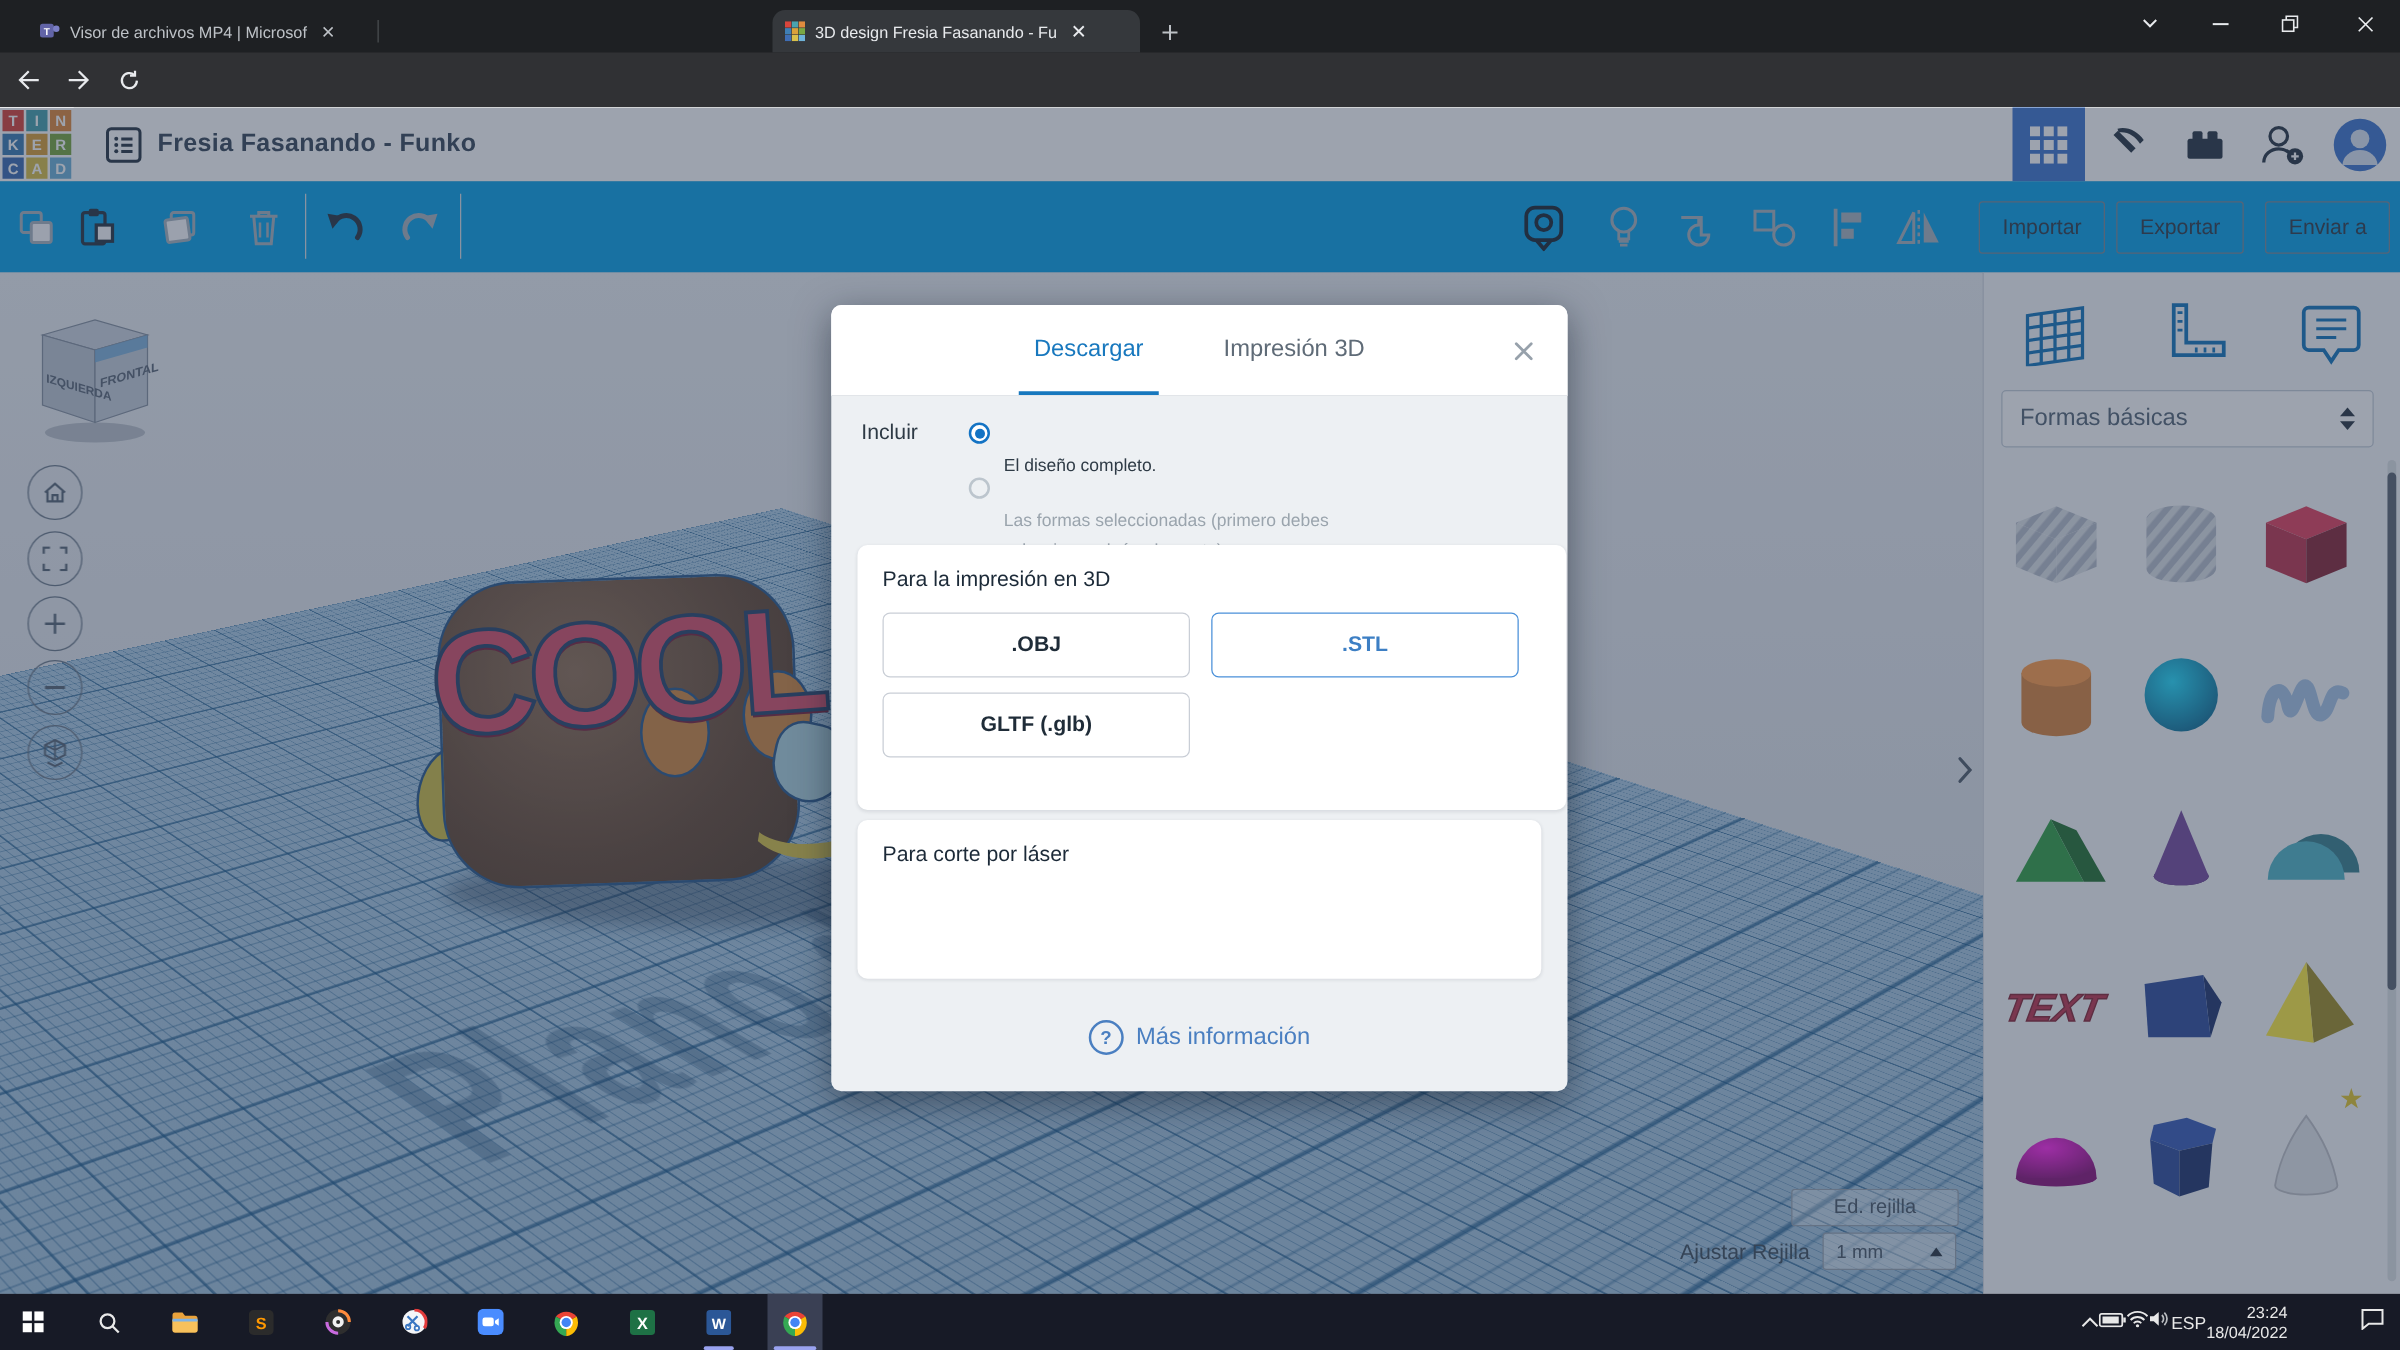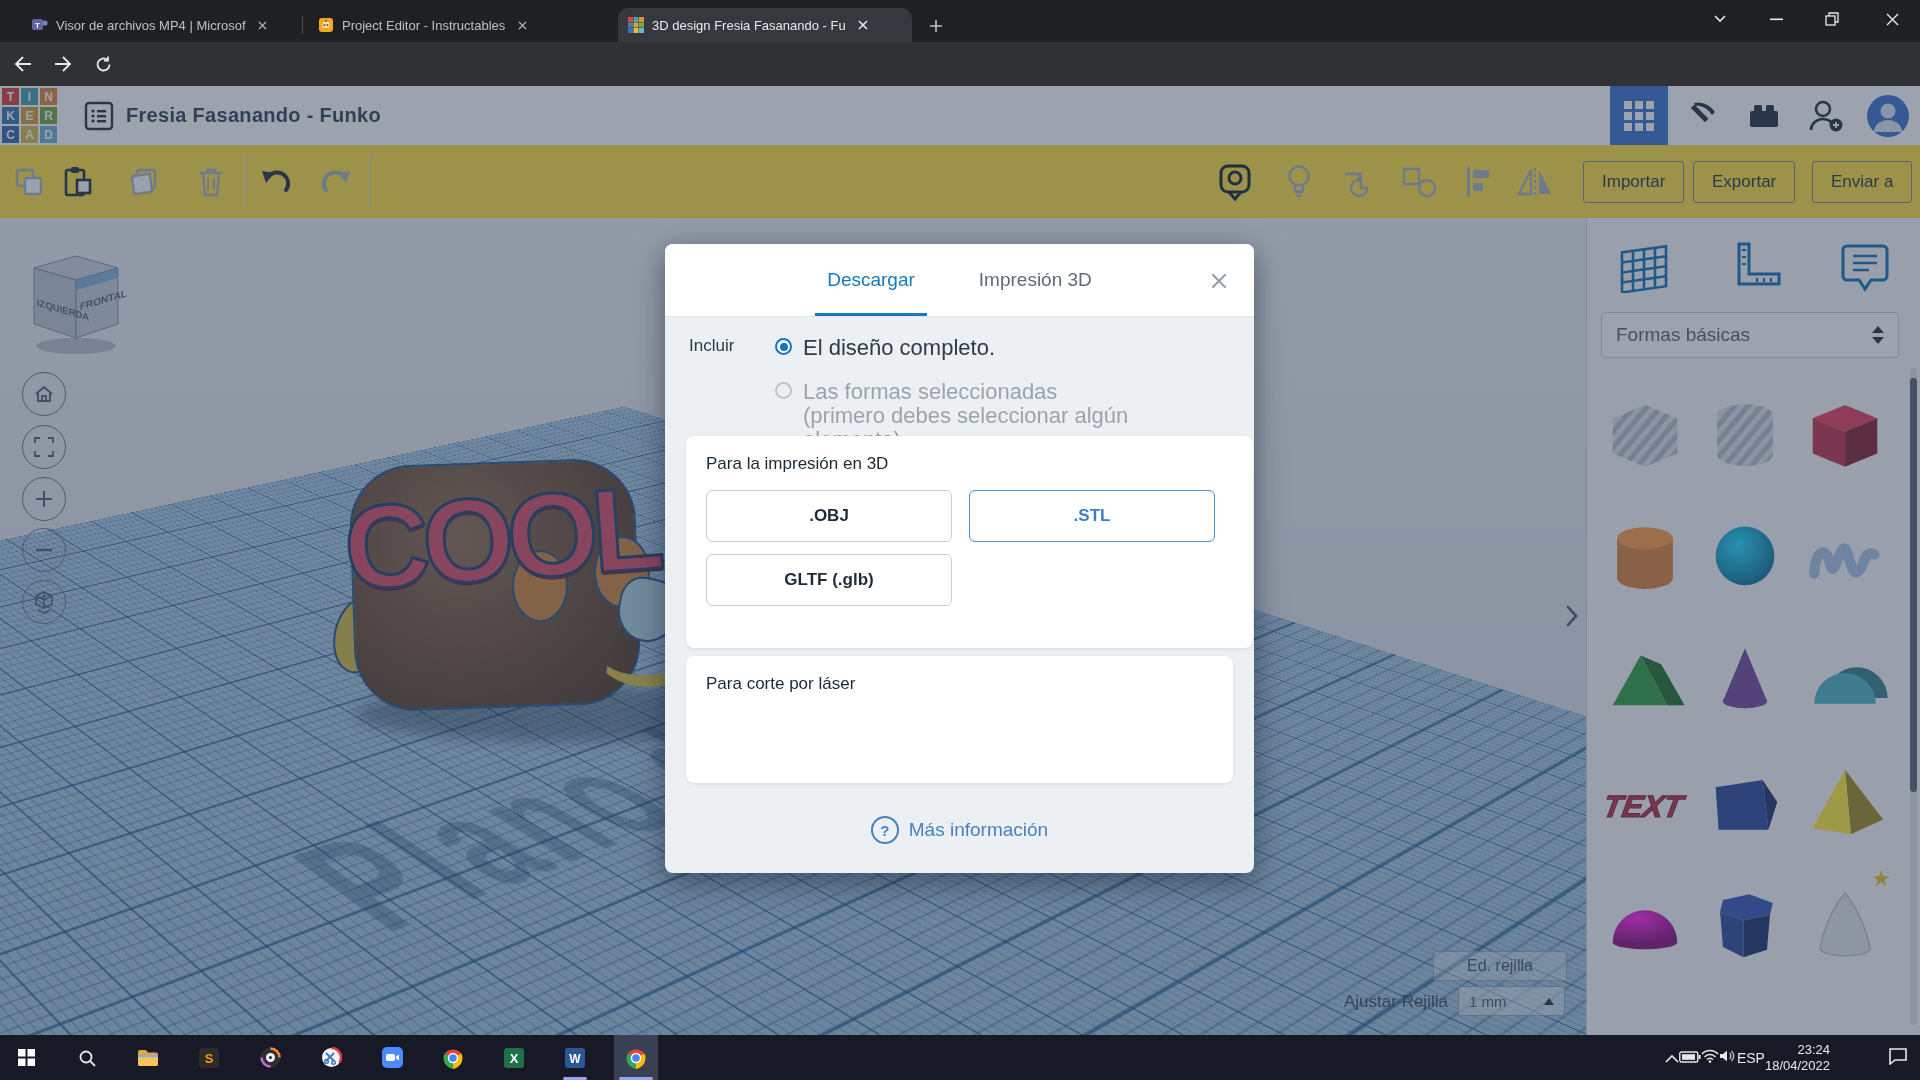--- a/index.html
+++ b/index.html
@@ -32,21 +32,21 @@
   .app{position:absolute;left:0;top:86px;width:1920px;height:949px;background:#eef1f5;}
   .tc-header{position:absolute;left:0;top:0;width:100%;height:59px;background:#fff;border-bottom:1px solid #d8dde3;}
   .logo{position:absolute;left:0;top:0;width:59px;height:59px;display:grid;
         grid-template-columns:repeat(3,1fr);grid-template-rows:repeat(3,1fr);gap:2px;padding:2px;box-sizing:border-box;background:#fff;}
   .logo-tile{display:flex;align-items:center;justify-content:center;color:#fff;font-weight:bold;font-size:12px;}
   .props-btn{position:absolute;left:84px;top:15px;width:30px;height:30px;}
   .tc-title{position:absolute;left:126px;top:0;height:59px;display:flex;align-items:center;
             font-size:20px;color:#3c4c5d;font-weight:bold;letter-spacing:.3px;}
   .hdr-btn{position:absolute;top:0;height:59px;display:flex;align-items:center;justify-content:center;}
   .hdr-btn.activeblue{background:#4379cf;}
-  .tc-toolbar{position:absolute;left:0;top:59px;width:100%;height:73px;background:#fde047;border-bottom:1px solid #d8dde3;}
+  .tc-toolbar{position:absolute;left:0;top:59px;width:100%;height:73px;background:#0ea5e9;border-bottom:1px solid #d8dde3;}
   .tool{position:absolute;top:18px;width:38px;height:38px;display:flex;align-items:center;justify-content:center;}
   .tool-sep{position:absolute;top:10px;width:1px;height:52px;background:#dbe1e8;}
   .tbtn{position:absolute;top:16px;height:40px;padding:0 18px;border:1px solid #7f8c9b;border-radius:3px;
         color:#33414f;font-size:17px;display:flex;align-items:center;background:transparent;}
 
   
   .viewport{position:absolute;left:0;top:132px;width:1586px;height:817px;overflow:hidden;
             background:linear-gradient(#edf0f4,#d6dce4);}
   .workplane{position:absolute;left:-500px;top:430px;width:1750px;height:1000px;
      transform:perspective(1150px) rotateX(56deg) rotateZ(-21deg);transform-origin:0 0;
@@ -110,21 +110,21 @@
   .dlg-tab{position:relative;height:72px;display:flex;align-items:center;font-size:19px;color:#5f6b77;padding:0 4px;}
   .dlg-tab.active{color:#1878be;}
   .dlg-tab.active::after{content:"";position:absolute;left:-8px;right:-8px;bottom:0;height:3px;background:#1878be;}
   .dlg-close{position:absolute;right:22px;top:24px;width:26px;height:26px;display:flex;align-items:center;justify-content:center;}
   .inc-label{position:absolute;left:24px;top:92px;font-size:17px;color:#2e3a45;}
   .radio-row{position:absolute;left:110px;display:flex;gap:11px;}
   .radio{width:17px;height:17px;border-radius:50%;box-sizing:border-box;flex:0 0 auto;margin-top:2px;}
   .radio.sel{border:2px solid #1373c4;background:#fff;position:relative;}
   .radio.sel::after{content:"";position:absolute;left:2.5px;top:2.5px;width:8px;height:8px;border-radius:50%;background:#1373c4;}
   .radio.dis{border:2px solid #bcc5cd;background:transparent;}
-  .radio-txt{font-size:22px;color:#2e3a45;line-height:24px;}
+  .radio-txt{font-size:14px;color:#2e3a45;line-height:24px;margin-top:24px;}
   .radio-txt.dis{color:#9aa4ad;max-width:330px;}
   .dlg-card{position:absolute;left:21px;width:547px;background:#fff;border-radius:8px;box-shadow:0 1px 3px rgba(20,30,45,.10);}
   .card-title{position:absolute;left:20px;top:18px;font-size:17px;color:#1c2a38;}
   .fmt-btn{position:absolute;width:244px;height:50px;border:1px solid #c9ced6;border-radius:6px;background:#fff;
       display:flex;align-items:center;justify-content:center;font-size:17px;font-weight:bold;color:#1f2c38;}
   .fmt-btn.blue{border:1px solid #4a90d9;color:#3d7fc4;}
   .more-info{position:absolute;left:0;right:0;top:572px;display:flex;align-items:center;justify-content:center;gap:10px;}
   .qmark{width:24px;height:24px;border-radius:50%;border:2px solid #4a7fc1;color:#4a7fc1;font-size:15px;font-weight:bold;
       display:flex;align-items:center;justify-content:center;}
   .more-info span.lbl{font-size:19px;color:#4a7fc1;}
@@ -155,35 +155,20 @@
             <circle cx="13" cy="6" r="2.6" fill="#7b7fc7"></circle>
           </svg>
         <span class="ttl">Visor de archivos MP4 | Microsof</span>
         <span class="tclose">
             <svg width="9" height="9" viewBox="0 0 10 10">
               <path d="M1,1 9,9 M9,1 1,9" stroke="#bdc1c6" stroke-width="1.4"></path>
             </svg>
           </span>
       </div>
       <div class="tab-sep" style="left:302px"></div>
-      <div class="tab" style="left:308px;width:284px;">
-        <svg width="16" height="16" viewBox="0 0 16 16">
-            <rect x="1" y="1" width="14" height="14" rx="3" fill="#f5a623"></rect>
-            <rect x="4.5" y="5" width="7" height="6" rx="1.5" fill="#fbe3b0"></rect>
-            <circle cx="6.5" cy="8" r="1" fill="#7a4a12"></circle>
-            <circle cx="9.5" cy="8" r="1" fill="#7a4a12"></circle>
-            <rect x="7.4" y="2.5" width="1.2" height="2.5" fill="#7a4a12"></rect>
-          </svg>
-        <span class="ttl">Project Editor - Instructables</span>
-        <span class="tclose">
-            <svg width="9" height="9" viewBox="0 0 10 10">
-              <path d="M1,1 9,9 M9,1 1,9" stroke="#bdc1c6" stroke-width="1.4"></path>
-            </svg>
-          </span>
-      </div>
       <div class="tab active" style="left:618px;width:294px;">
         <svg width="16" height="16" viewBox="0 0 16 16">
             <rect width="5" height="5" fill="#d9453c"></rect>
             <rect x="5.5" width="5" height="5" fill="#4aa3af"></rect>
             <rect x="11" width="5" height="5" fill="#e08b3e"></rect>
             <rect y="5.5" width="5" height="5" fill="#3f7fb5"></rect>
             <rect x="5.5" y="5.5" width="5" height="5" fill="#d9a13b"></rect>
             <rect x="11" y="5.5" width="5" height="5" fill="#7aa843"></rect>
             <rect y="11" width="5" height="5" fill="#3f6eb5"></rect>
             <rect x="5.5" y="11" width="5" height="5" fill="#d9c04a"></rect>

